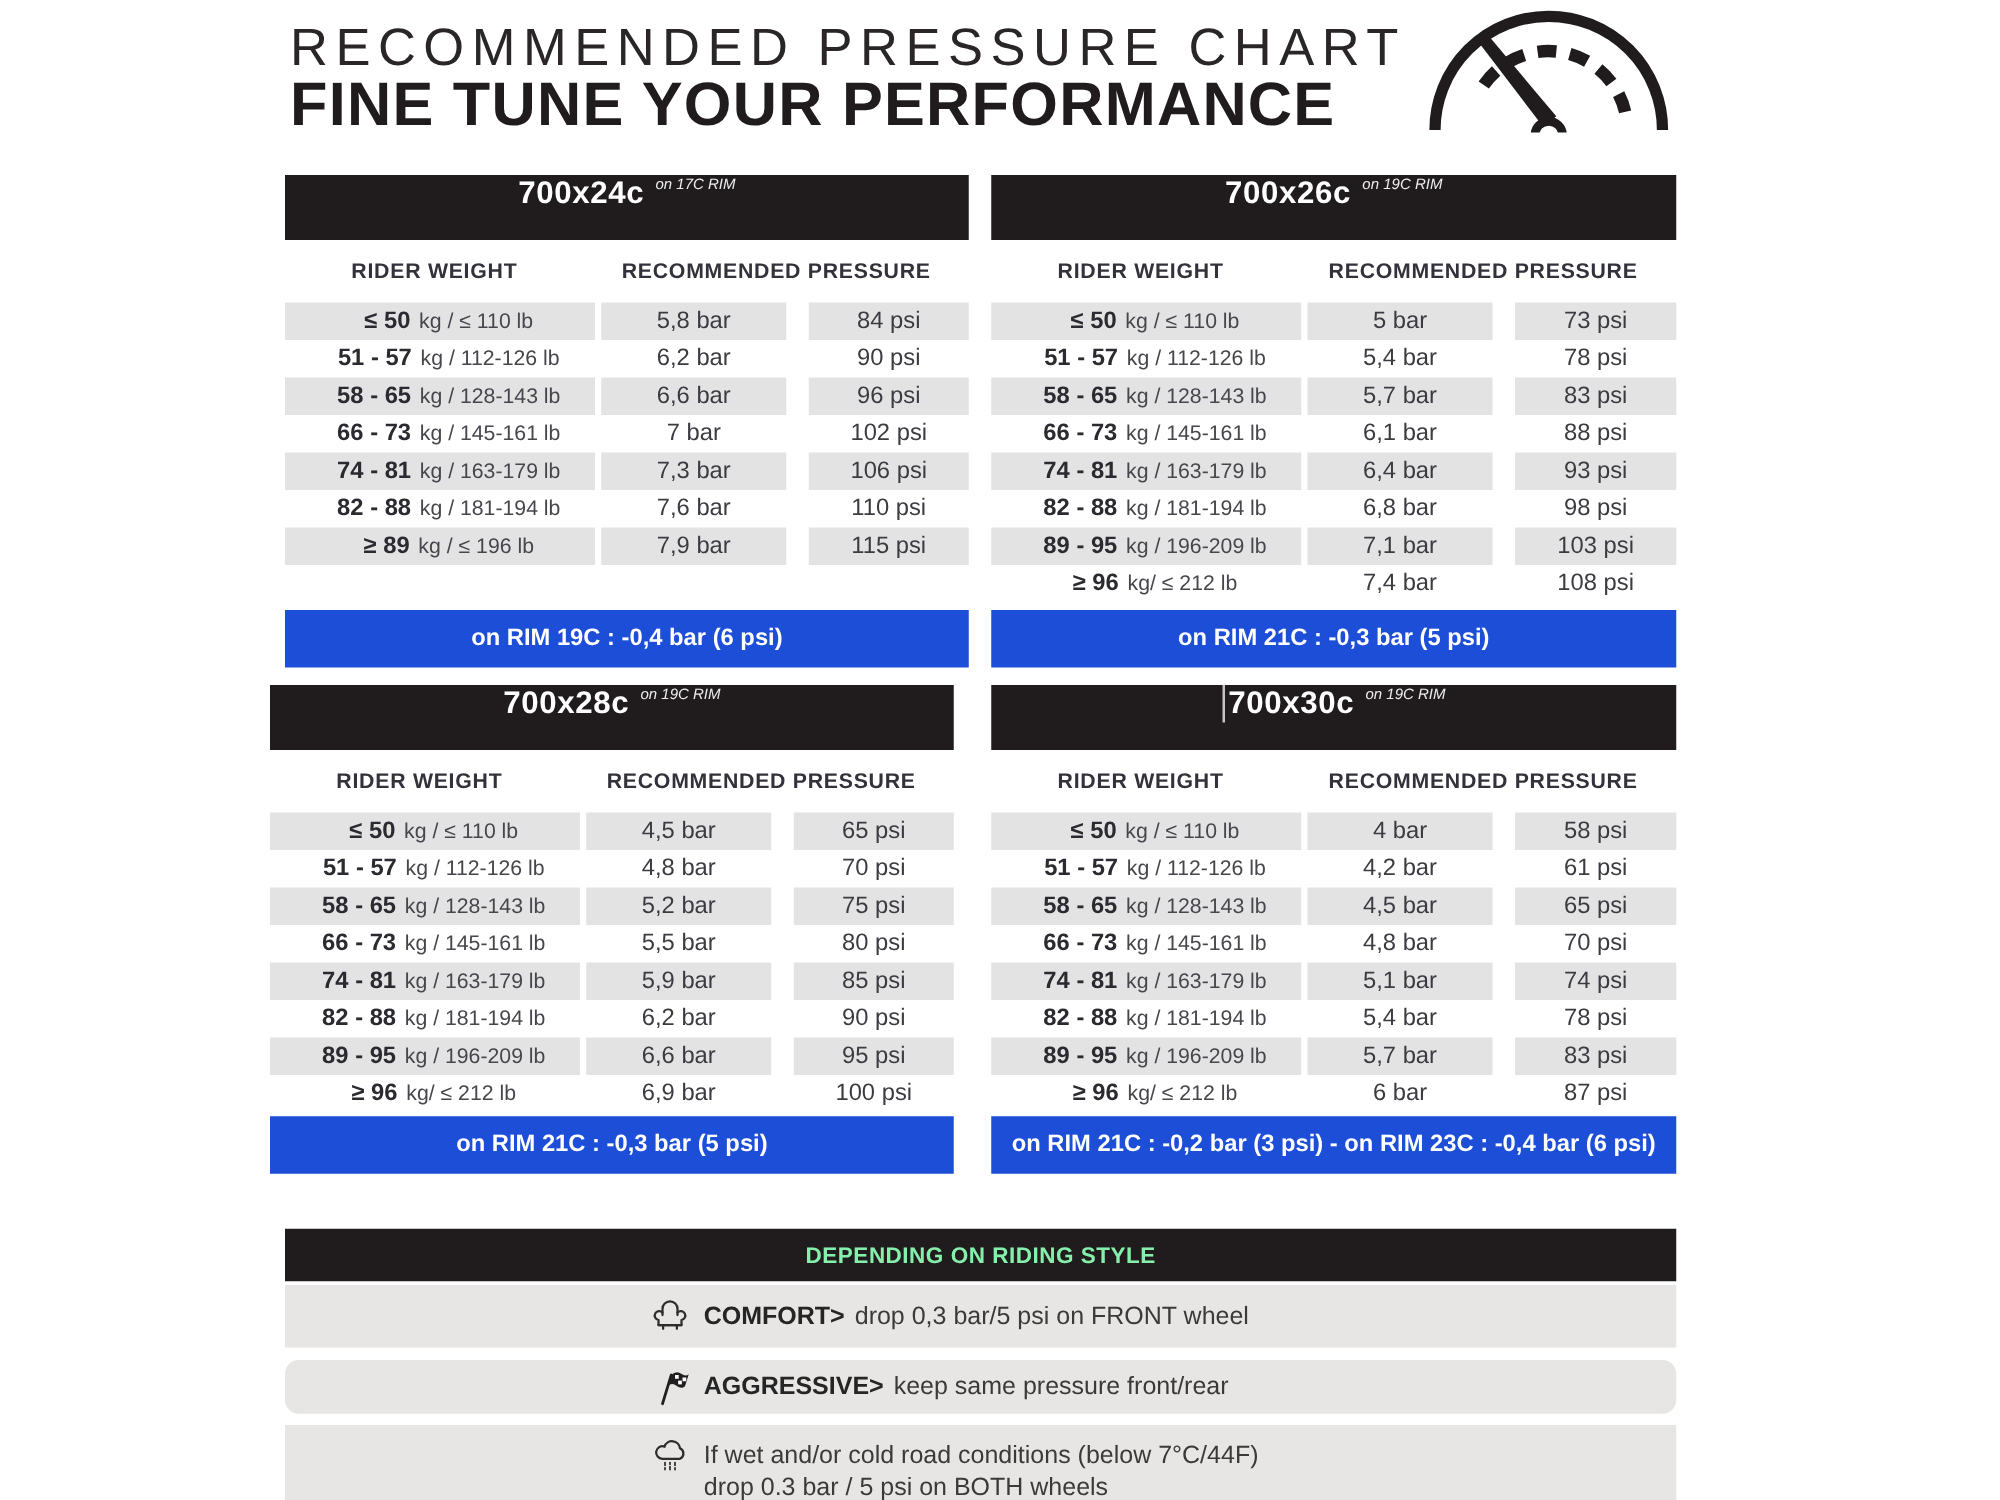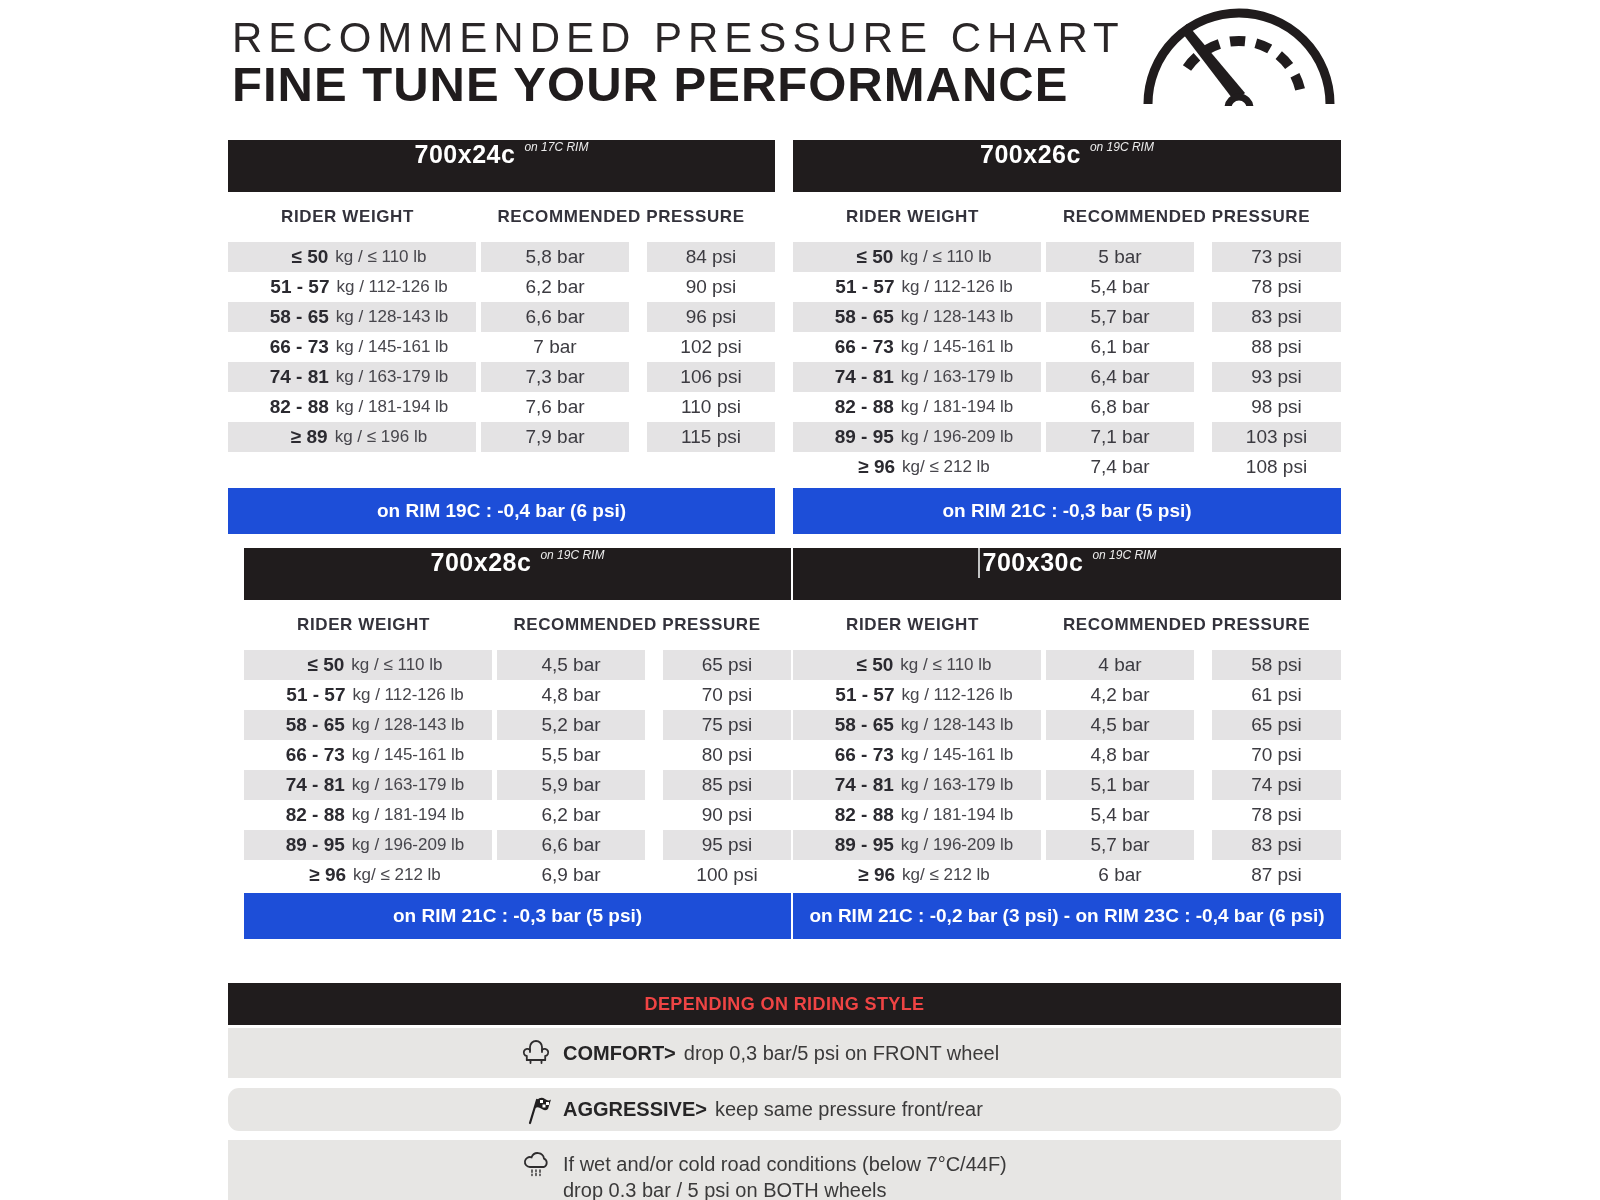--- a/index.html
+++ b/index.html
@@ -17,21 +17,21 @@
   #page-subtitle{
     font-size:42px;font-weight:normal;letter-spacing:6px;color:#2a2627;
     line-height:42px;margin-top:3px;white-space:nowrap;
   }
   #gauge{position:absolute;left:1138px;top:4px;width:202px;height:102px;}
 
   
   .tbl{position:absolute;width:547px;height:378px;}
   #tbl-0{left:228px;top:140px;}
   #tbl-1{left:793px;top:140px;width:548px;}
-  #tbl-2{left:244px;top:548px;}
+  #tbl-2{left:216px;top:548px;}
   #tbl-3{left:793px;top:548px;width:548px;}
   .tbl-head{
     height:52px;background:#201c1d;color:#fff;
     display:flex;align-items:flex-start;justify-content:center;
   }
   .tbl-head .size{font-size:25px;font-weight:bold;letter-spacing:.5px;}
   .tbl-head .rim{font-size:12px;font-style:italic;color:#ececec;margin-left:9px;}
   .caret{width:2px;height:30px;background:#c3c4c4;margin-right:3px;}
   .colh{height:50px;display:flex;align-items:center;}
   .colh .ch-w{width:239px;text-align:center;}
@@ -49,21 +49,21 @@
   .note{
     position:absolute;left:0;right:0;height:46px;background:#1d4ed8;
     color:#fff;font-weight:bold;font-size:19px;
     display:flex;align-items:center;justify-content:center;text-align:right;
   }
   .note-a{top:348px;} .note-b{top:345px;}
 
   
   #style-sec{position:absolute;left:228px;top:983px;width:1113px;}
   .sty-head{
-    height:42px;background:#201c1d;color:#ef4444;font-weight:bold;font-size:18px;
+    height:42px;background:#201c1d;color:#86efac;font-weight:bold;font-size:18px;
     letter-spacing:.4px;display:flex;align-items:center;justify-content:center;
   }
   .sty-row{
     background:#e7e6e4;display:flex;align-items:center;padding-left:292px;
     box-sizing:border-box;
   }
   .sty-row.r0{height:50px;margin-top:3px;}
   .sty-row.r1{height:43px;margin-top:10px;border-radius:11px;}
   .sty-row.r2{height:84px;margin-top:9px;align-items:flex-start;padding-top:11px;}
   .sty-icon{width:32px;height:32px;margin-right:11px;flex:none;}

